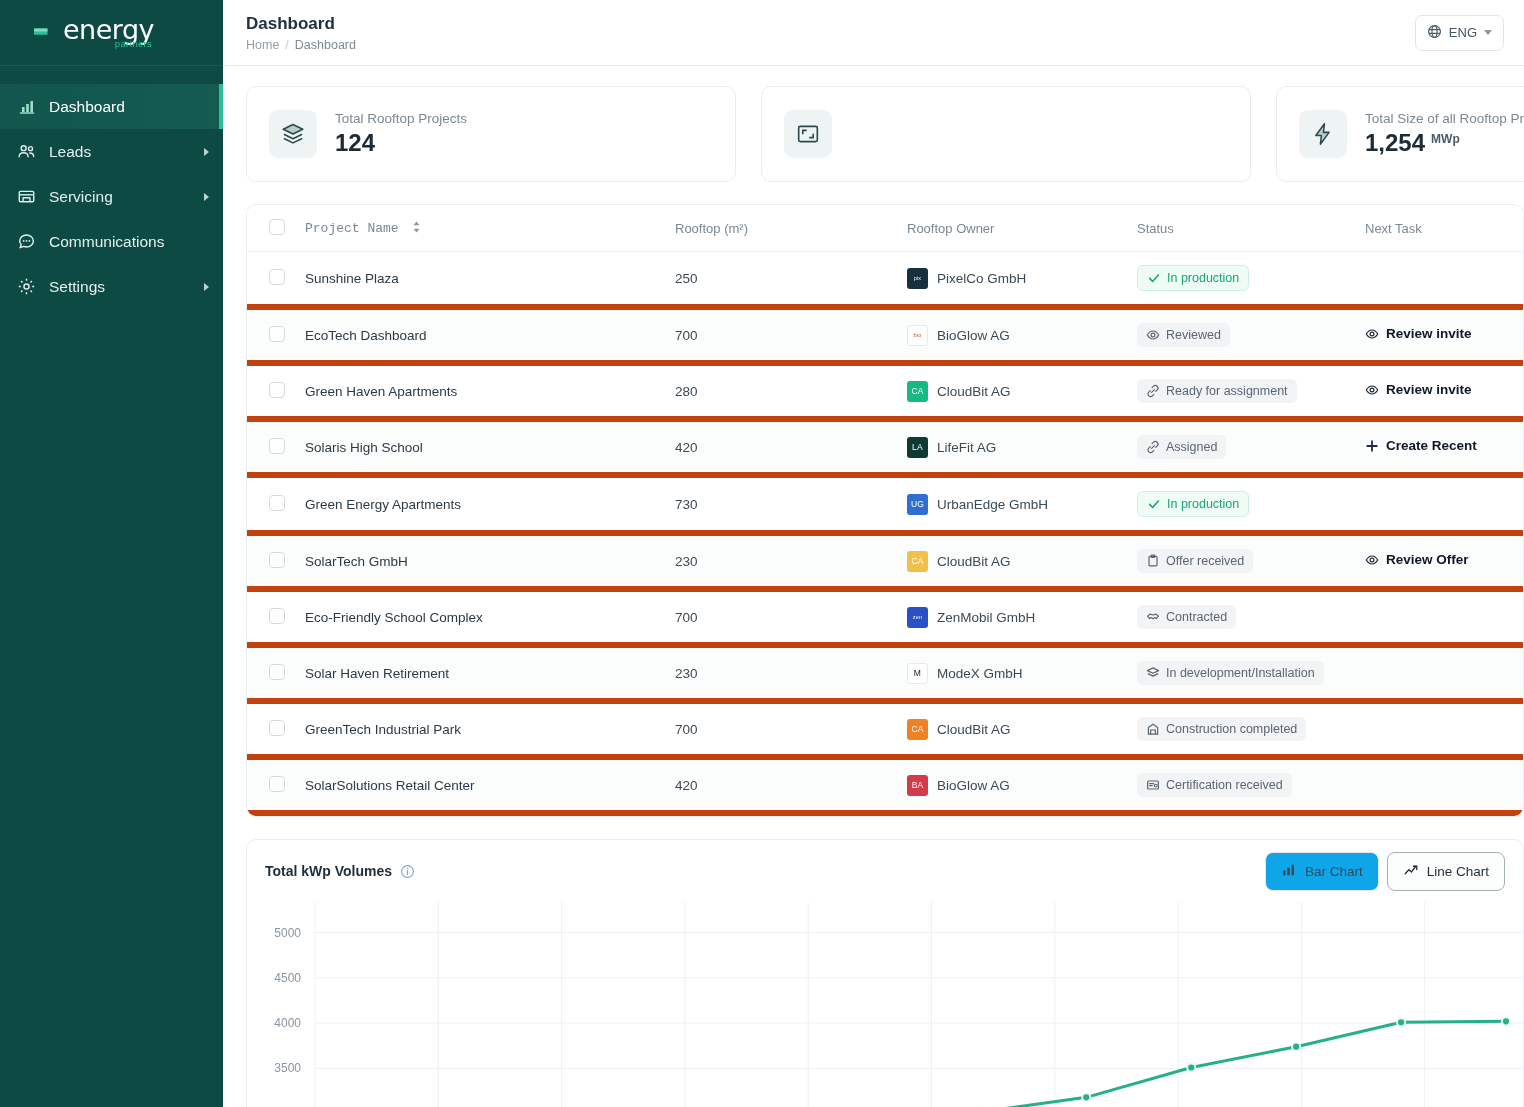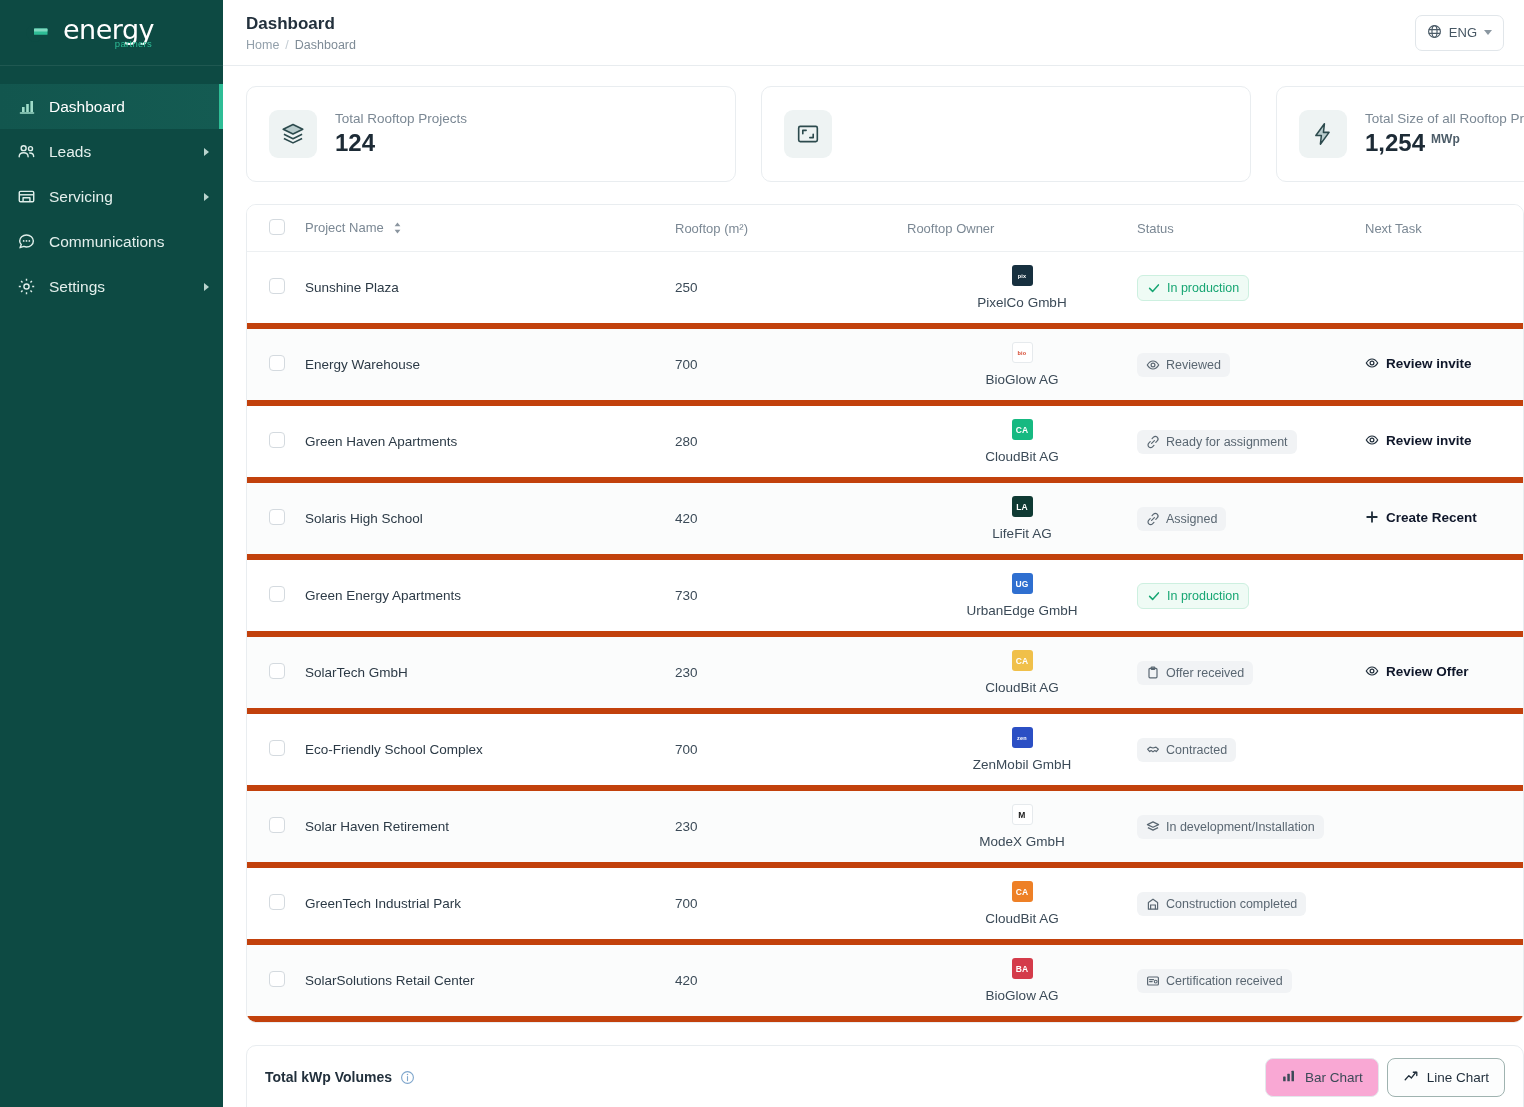--- a/index.html
+++ b/index.html
@@ -105,42 +105,42 @@
   }
   .card-title { font-size: 14px; font-weight: 700; color: #22303c; }
   .info-ico { width: 15px; height: 15px; }
 
   table { width: 100%; border-collapse: collapse; table-layout: fixed; }
   thead th {
     text-align: left; font-size: 13px; font-weight: 400; color: #7b8894;
     padding: 14px 0 13px 0; border-bottom: 1px solid #edf0f2; background: #fff;
   }
   .c-chk { width: 58px; padding-left: 22px !important; }
-  .c-name { width: 370px; }
+  .c-name { width: 370px; font-family: Liberation Mono, monospace; }
   .c-size { width: 232px; }
   .c-owner { width: 230px; }
   .c-status { width: 228px; }
   .c-task { width: 200px; }
   tbody td {
     font-size: 13.5px; color: #3b4a57; padding: 13px 0;
     border-bottom: 6px solid #c2410c; vertical-align: middle;
   }
   tbody tr:nth-child(even) { background: #fbfcfc; }
   .chk {
     width: 16px; height: 16px; border: 1px solid #d4dadf; border-radius: 4px;
     background: #fff; display: inline-block; cursor: pointer;
   }
   .name-cell { font-size: 13.5px; color: #2c3a46; }
   .sort-ico { display:inline-block; margin-left:6px; vertical-align: middle; }
 
-  .owner { display: flex; align-items: center; gap: 9px; flex-direction: column; }
+  .owner { display: flex; align-items: center; gap: 9px; }
   .avatar {
     width: 21px; height: 21px; border-radius: 3px; flex: 0 0 21px;
     display: flex; align-items: center; justify-content: center;
-    font-size: 8.5px; font-weight: 700; color: #fff; letter-spacing: 0.2px;
+    font-size: 8.5px; font-weight: 400; color: #fff; letter-spacing: 0.2px;
     overflow: hidden;
   }
   .owner-name { font-size: 13.5px; color: #3b4a57; white-space: nowrap; }
 
   .badge {
     display: inline-flex; align-items: center; gap: 6px;
     padding: 5px 9px; border-radius: 6px; font-size: 12.5px;
     background: #f1f3f5; color: #5a6772; white-space: nowrap;
   }
   .badge.green { background: #effbf5; color: #17a673; border: 1px solid #cdf0e0; }
@@ -154,21 +154,21 @@
 
   
   .chart-card { margin-top: 22px; border: 1px solid #e9edf0; border-radius: 10px; background: #fff; }
   .chart-head {
     height: 62px; display: flex; align-items: center; padding: 0 18px; gap: 8px;
   }
   .chart-title { font-size: 14px; font-weight: 700; color: #22303c; }
   .chart-toggle { margin-left: auto; display: flex; gap: 8px; }
   .tgl-btn {
     display: flex; align-items: center; gap: 8px;
-    border: 1px solid #e3e8ec; border-radius: 8px; background: #f9a8d4;
+    border: 1px solid #e3e8ec; border-radius: 8px; background: #0ea5e9;
     padding: 9px 15px; font-size: 13.5px; color: #3b4a57; cursor: pointer;
   }
   .tgl-btn.active { border-color: #9fb3b0; background: #fcfdfd; color: #1f2d3a; }
 
   .chart-body { position: relative; height: 275px; overflow: hidden; }
   .chart-svg { display: block; }
   .ytick { font-size: 12px; fill: #8a959f; font-family: "Liberation Sans", sans-serif; }
 </style>
 </head>
 <body>
@@ -362,21 +362,21 @@
                 <td><span class="badge green">
                     <svg width="14" height="14" viewBox="0 0 14 14">
                       <path d="M2.6 7.4 5.6 10.4 11.4 3.9" fill="none" stroke="#17a673" stroke-width="1.5" stroke-linecap="round" stroke-linejoin="round"></path>
                     </svg>
                     <span>In production</span>
                   </span></td>
                 <td></td>
               </tr>
               <tr>
                 <td class="c-chk" style="padding-left: 22px;"><span class="chk"></span></td>
-                <td class="name-cell">Energy Warehouse</td>
+                <td class="name-cell">EcoTech Dashboard</td>
                 <td>700</td>
                 <td>
                   <div class="owner">
                     <span class="avatar" style="background: rgb(255, 255, 255); color: rgb(212, 69, 44); border: 1px solid rgb(230, 234, 237); font-size: 5.5px;">bio</span>
                     <span class="owner-name">BioGlow AG</span>
                   </div>
                 </td>
                 <td><span class="badge">
                     <svg width="14" height="14" viewBox="0 0 14 14">
                       <path d="M1.3 7C2.9 4.3 4.9 3 7 3s4.1 1.3 5.7 4c-1.6 2.7-3.6 4-5.7 4S2.9 9.7 1.3 7z" fill="none" stroke="#5a6772" stroke-width="1.2"></path>

